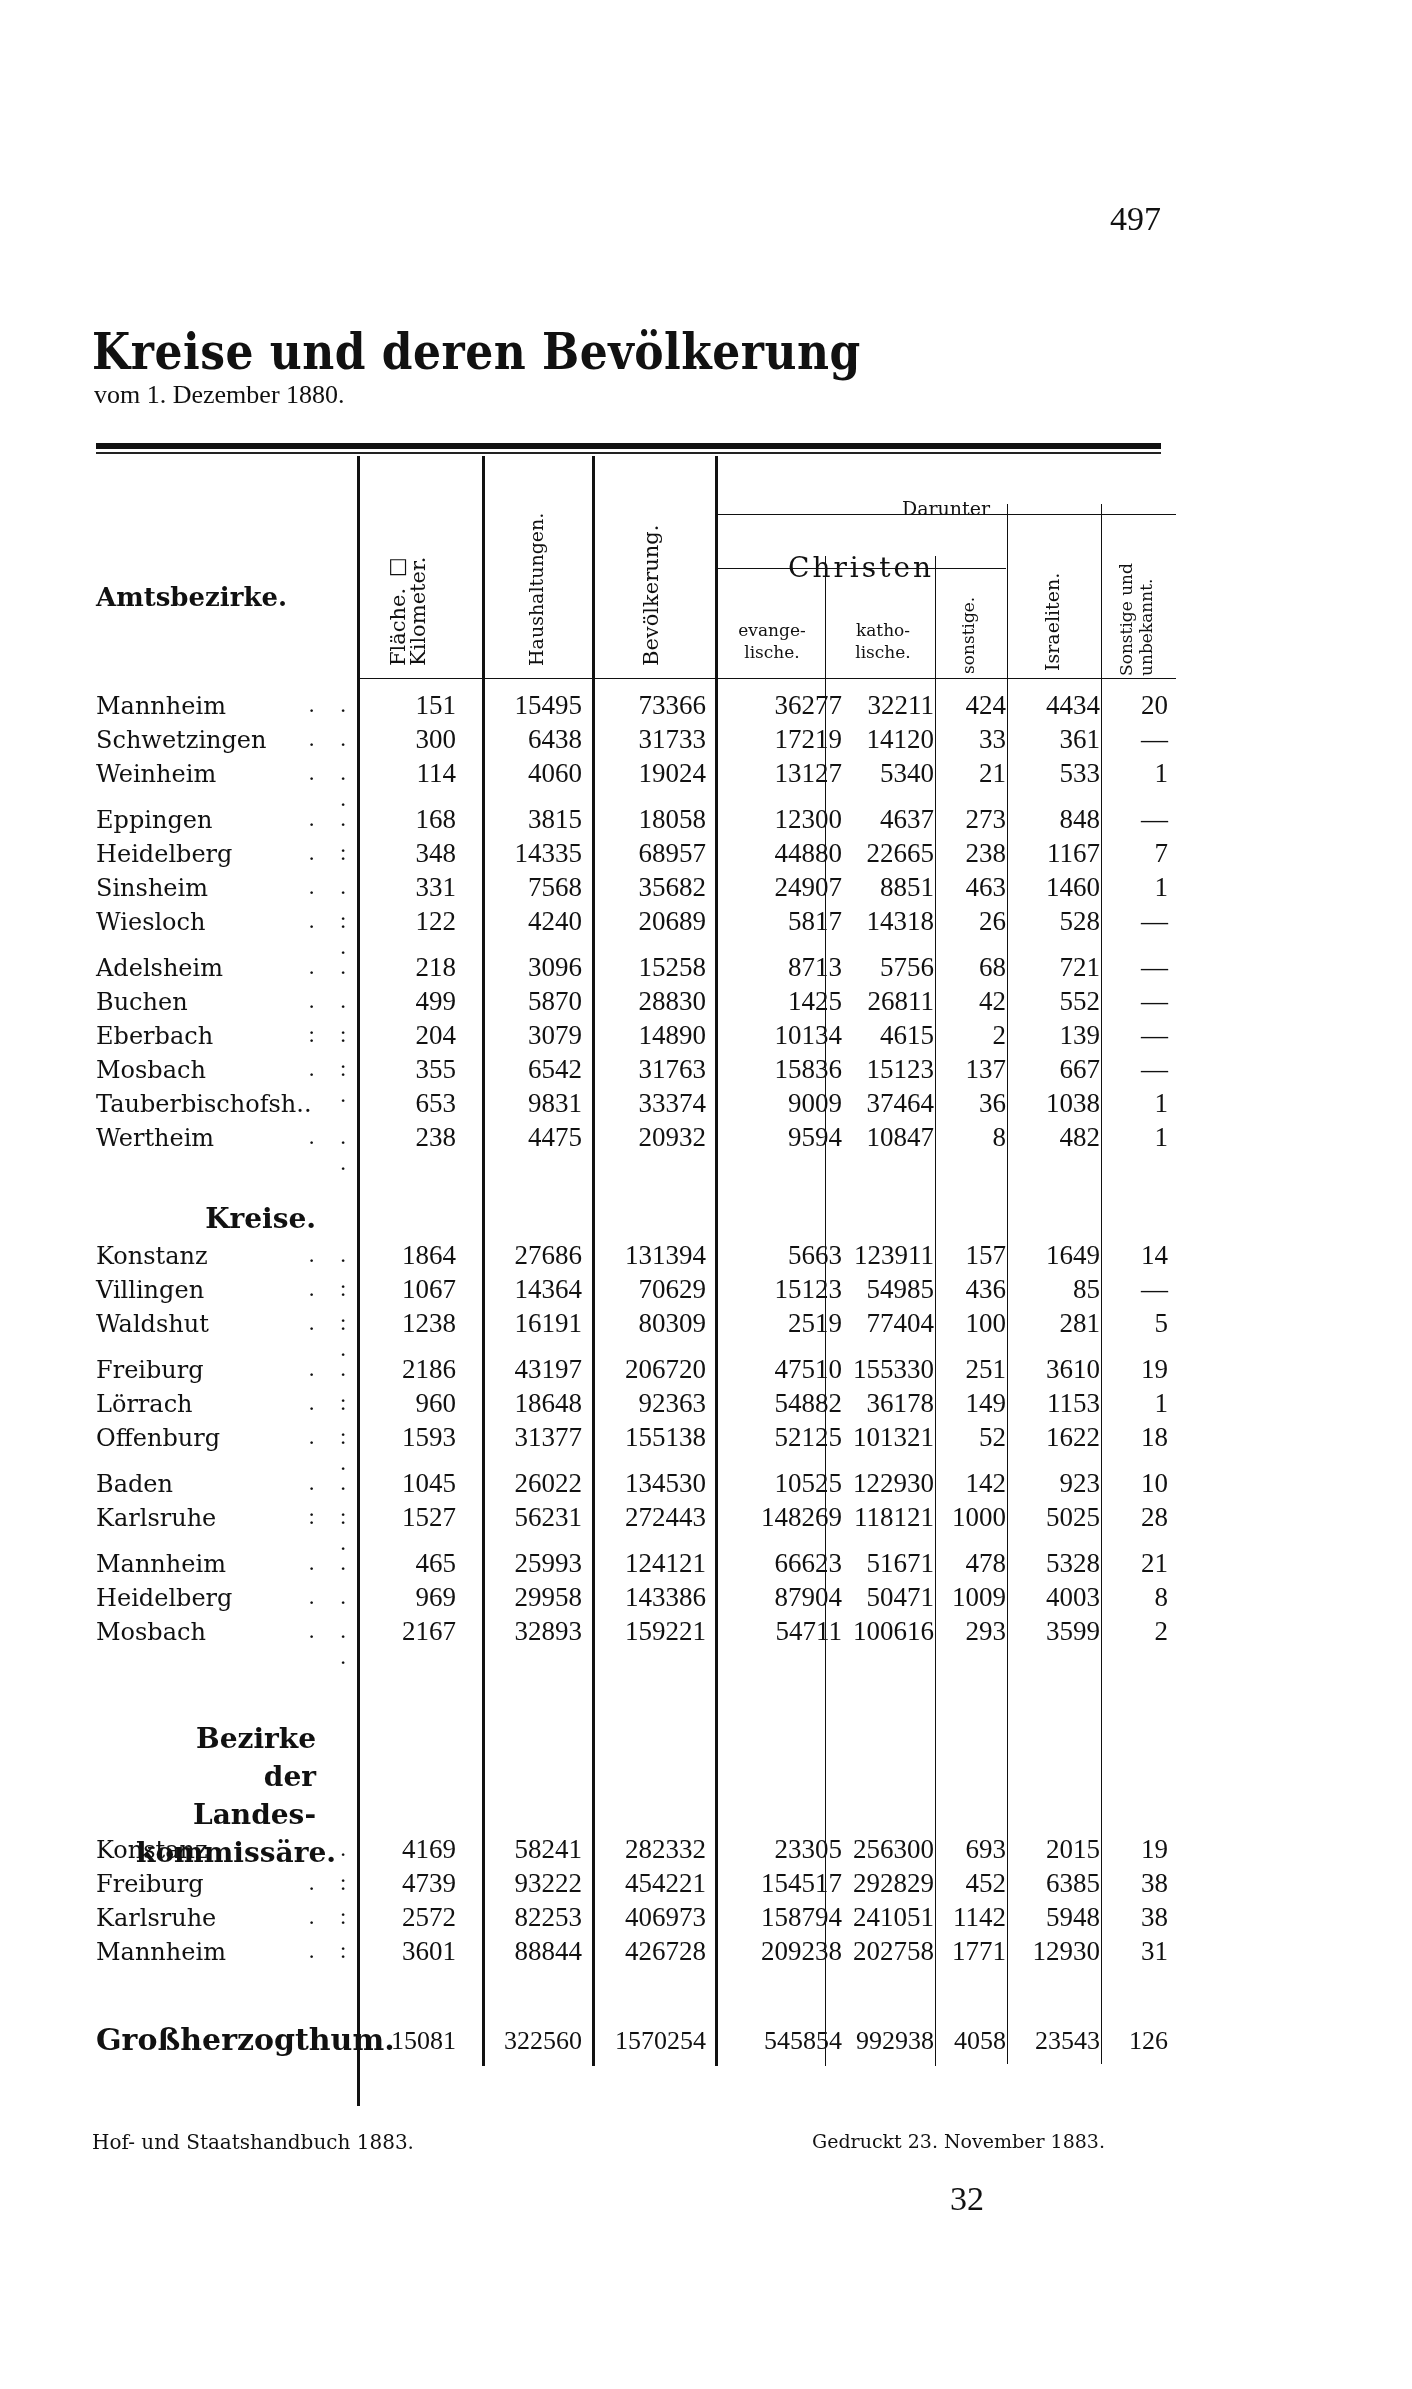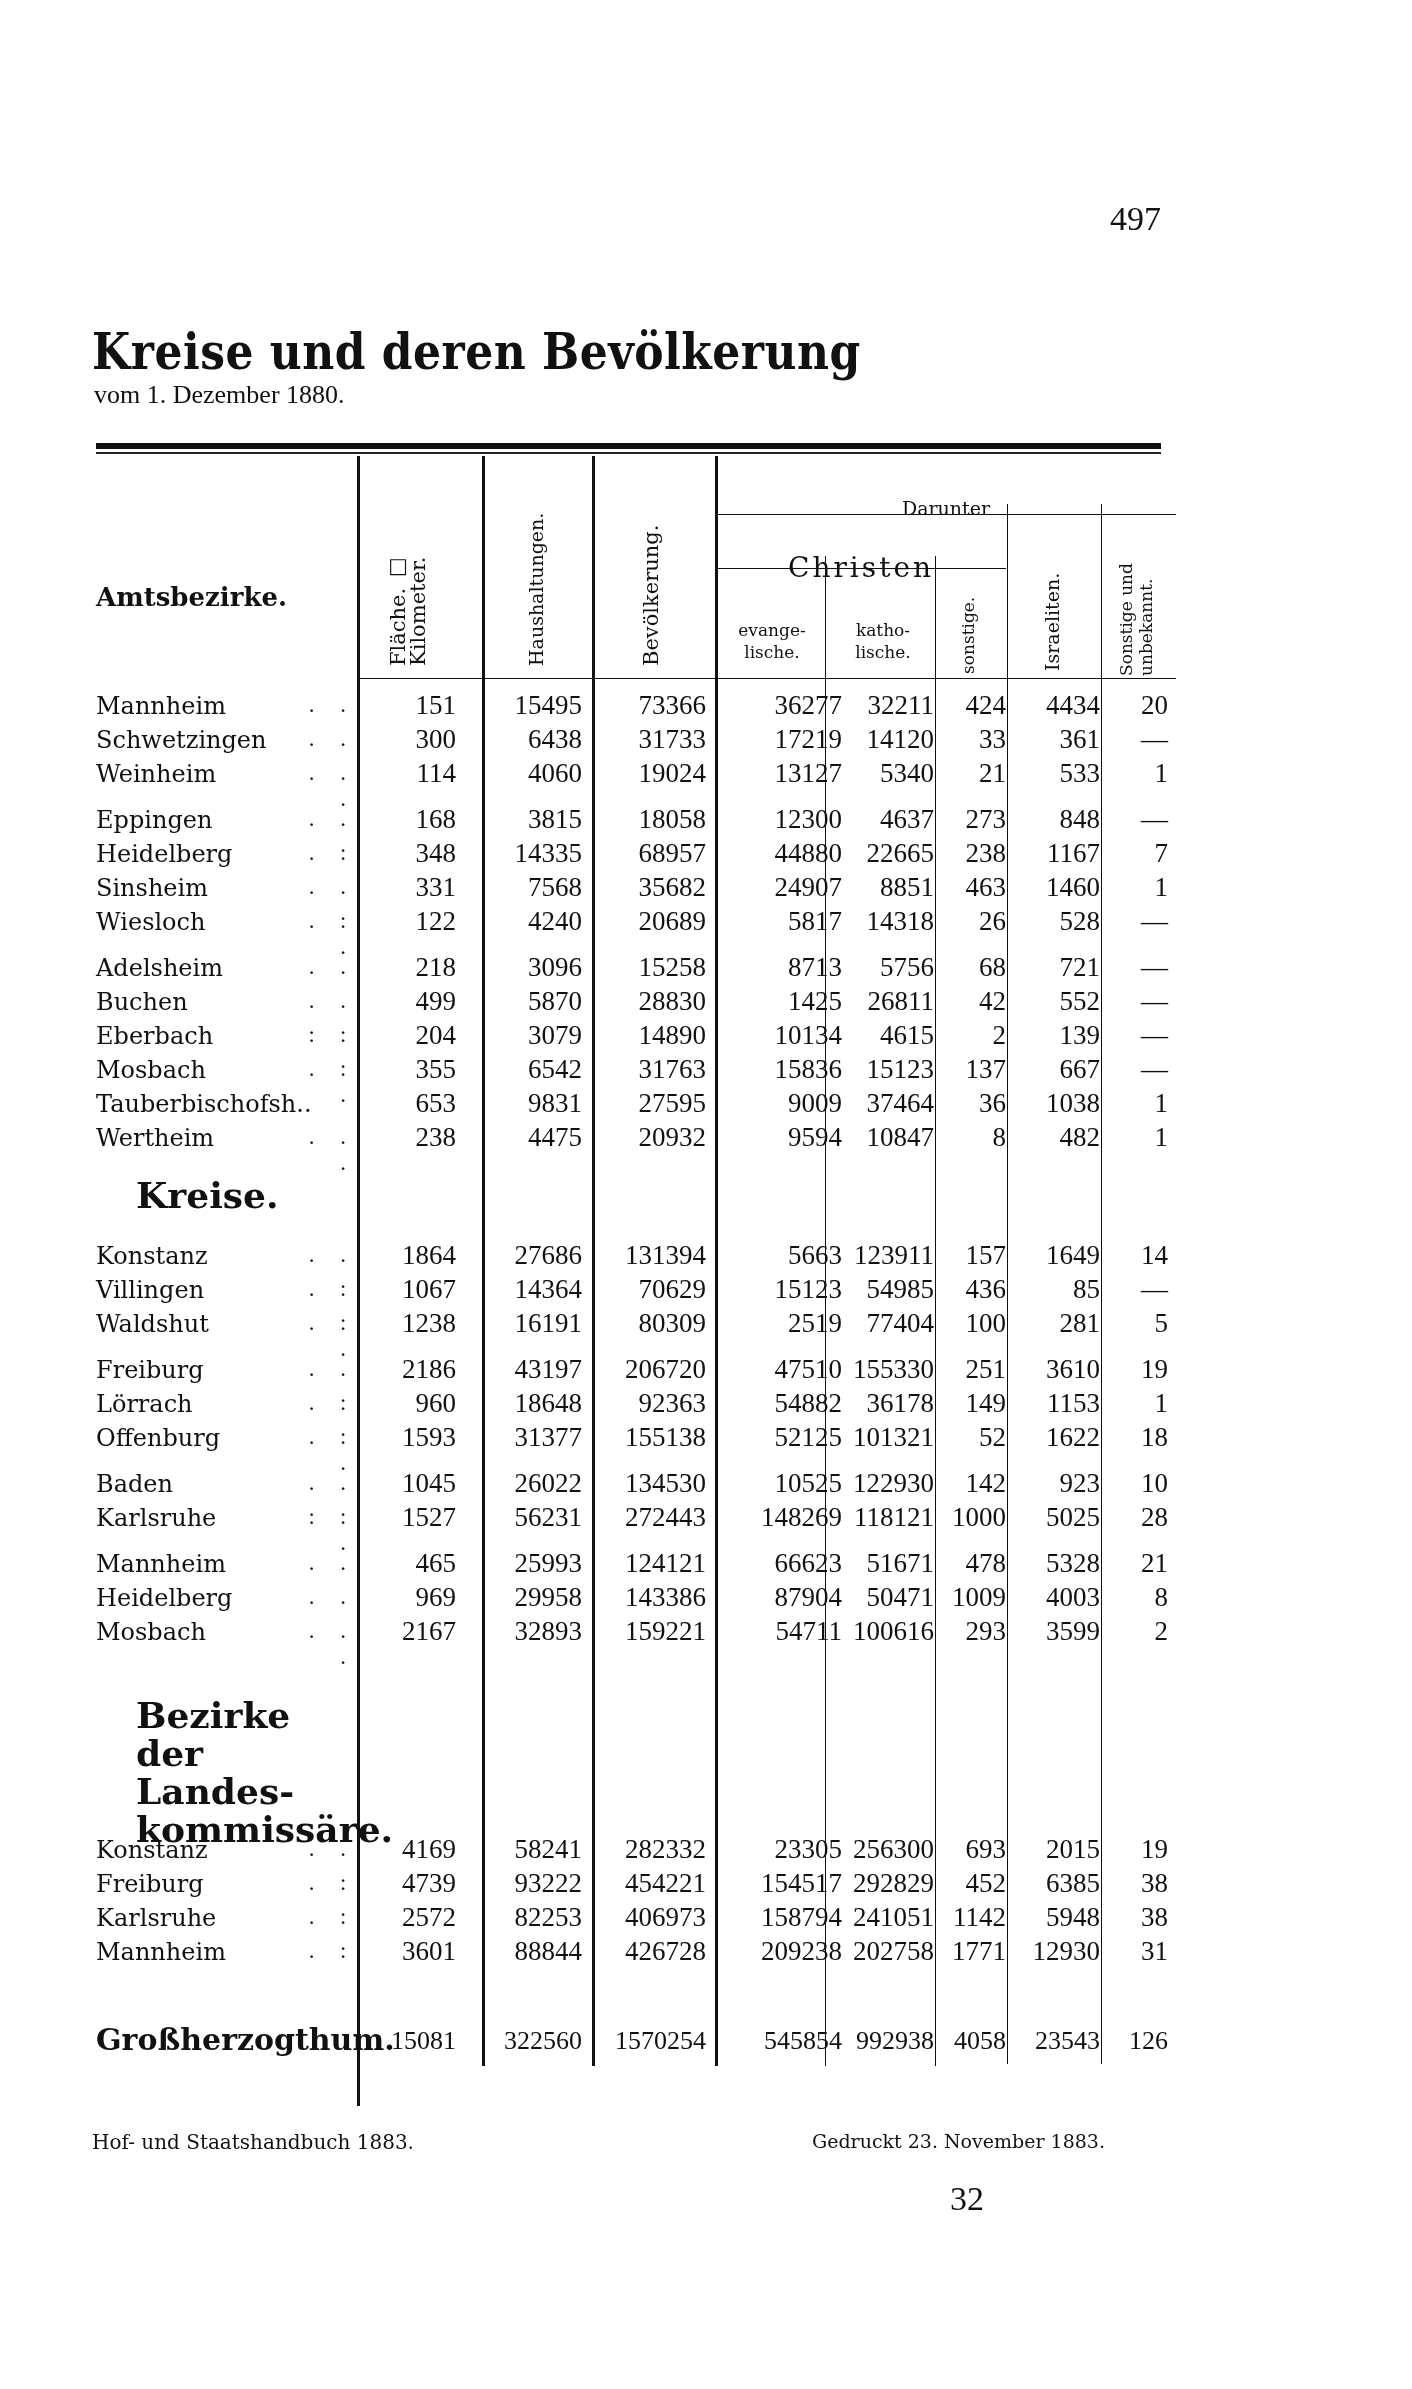--- a/index.html
+++ b/index.html
@@ -24,21 +24,21 @@
   .row .dots { position:absolute; left:200px; width:60px; text-align:right; font-size:23px; top:2px; letter-spacing:10px; }
   .row .c { position:absolute; text-align:right; white-space:nowrap; top:0; }
   .c1 { left:260px; width:100px; }
   .c2 { left:390px; width:96px; }
   .c3 { left:500px; width:110px; }
   .c4 { left:640px; width:106px; }
   .c5 { left:732px; width:106px; }
   .c6 { left:842px; width:68px; }
   .c7 { left:912px; width:92px; }
   .c8 { left:1010px; width:62px; }
-  .section { position:absolute; font-family:"DejaVu Serif",serif; font-weight:bold; font-size:36px; text-align:left; line-height:38px; }
+  .section { position:absolute; font-family:"DejaVu Serif",serif; font-weight:bold; font-size:28px; text-align:right; line-height:38px;margin-top:24px; }
   .total .name { font-size:30px; font-weight:bold; top:-4px; }
   .total .c { font-size:26px; }
 
   #footer-left { left:92px; top:2130px; font-size:20px; font-family:"DejaVu Serif",serif; }
   #footer-right { left:812px; top:2130px; font-size:19px; font-family:"DejaVu Serif",serif; }
   #sheet-num { left:950px; top:2180px; font-size:34px; font-family:"Liberation Serif",serif; }
 </style>
 </head>
 <body>
 
@@ -206,21 +206,21 @@
         <span class="c c5">15123</span>
         <span class="c c6">137</span>
         <span class="c c7">667</span>
         <span class="c c8">—</span>
       </div>
       <div class="row" style="top: 632px;">
         <span class="name">Tauberbischofsh..</span>
         <span class="dots"></span>
         <span class="c c1">653</span>
         <span class="c c2">9831</span>
-        <span class="c c3">27595</span>
+        <span class="c c3">33374</span>
         <span class="c c4">9009</span>
         <span class="c c5">37464</span>
         <span class="c c6">36</span>
         <span class="c c7">1038</span>
         <span class="c c8">1</span>
       </div>
       <div class="row" style="top: 666px;">
         <span class="name">Wertheim</span>
         <span class="dots">. . .</span>
         <span class="c c1">238</span>

